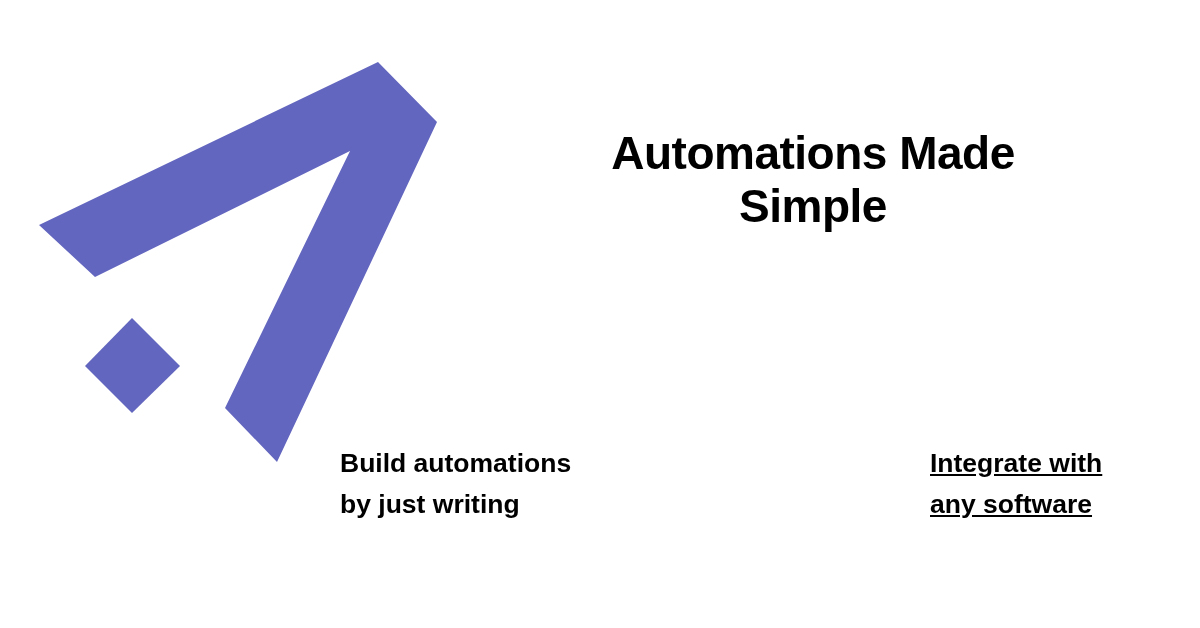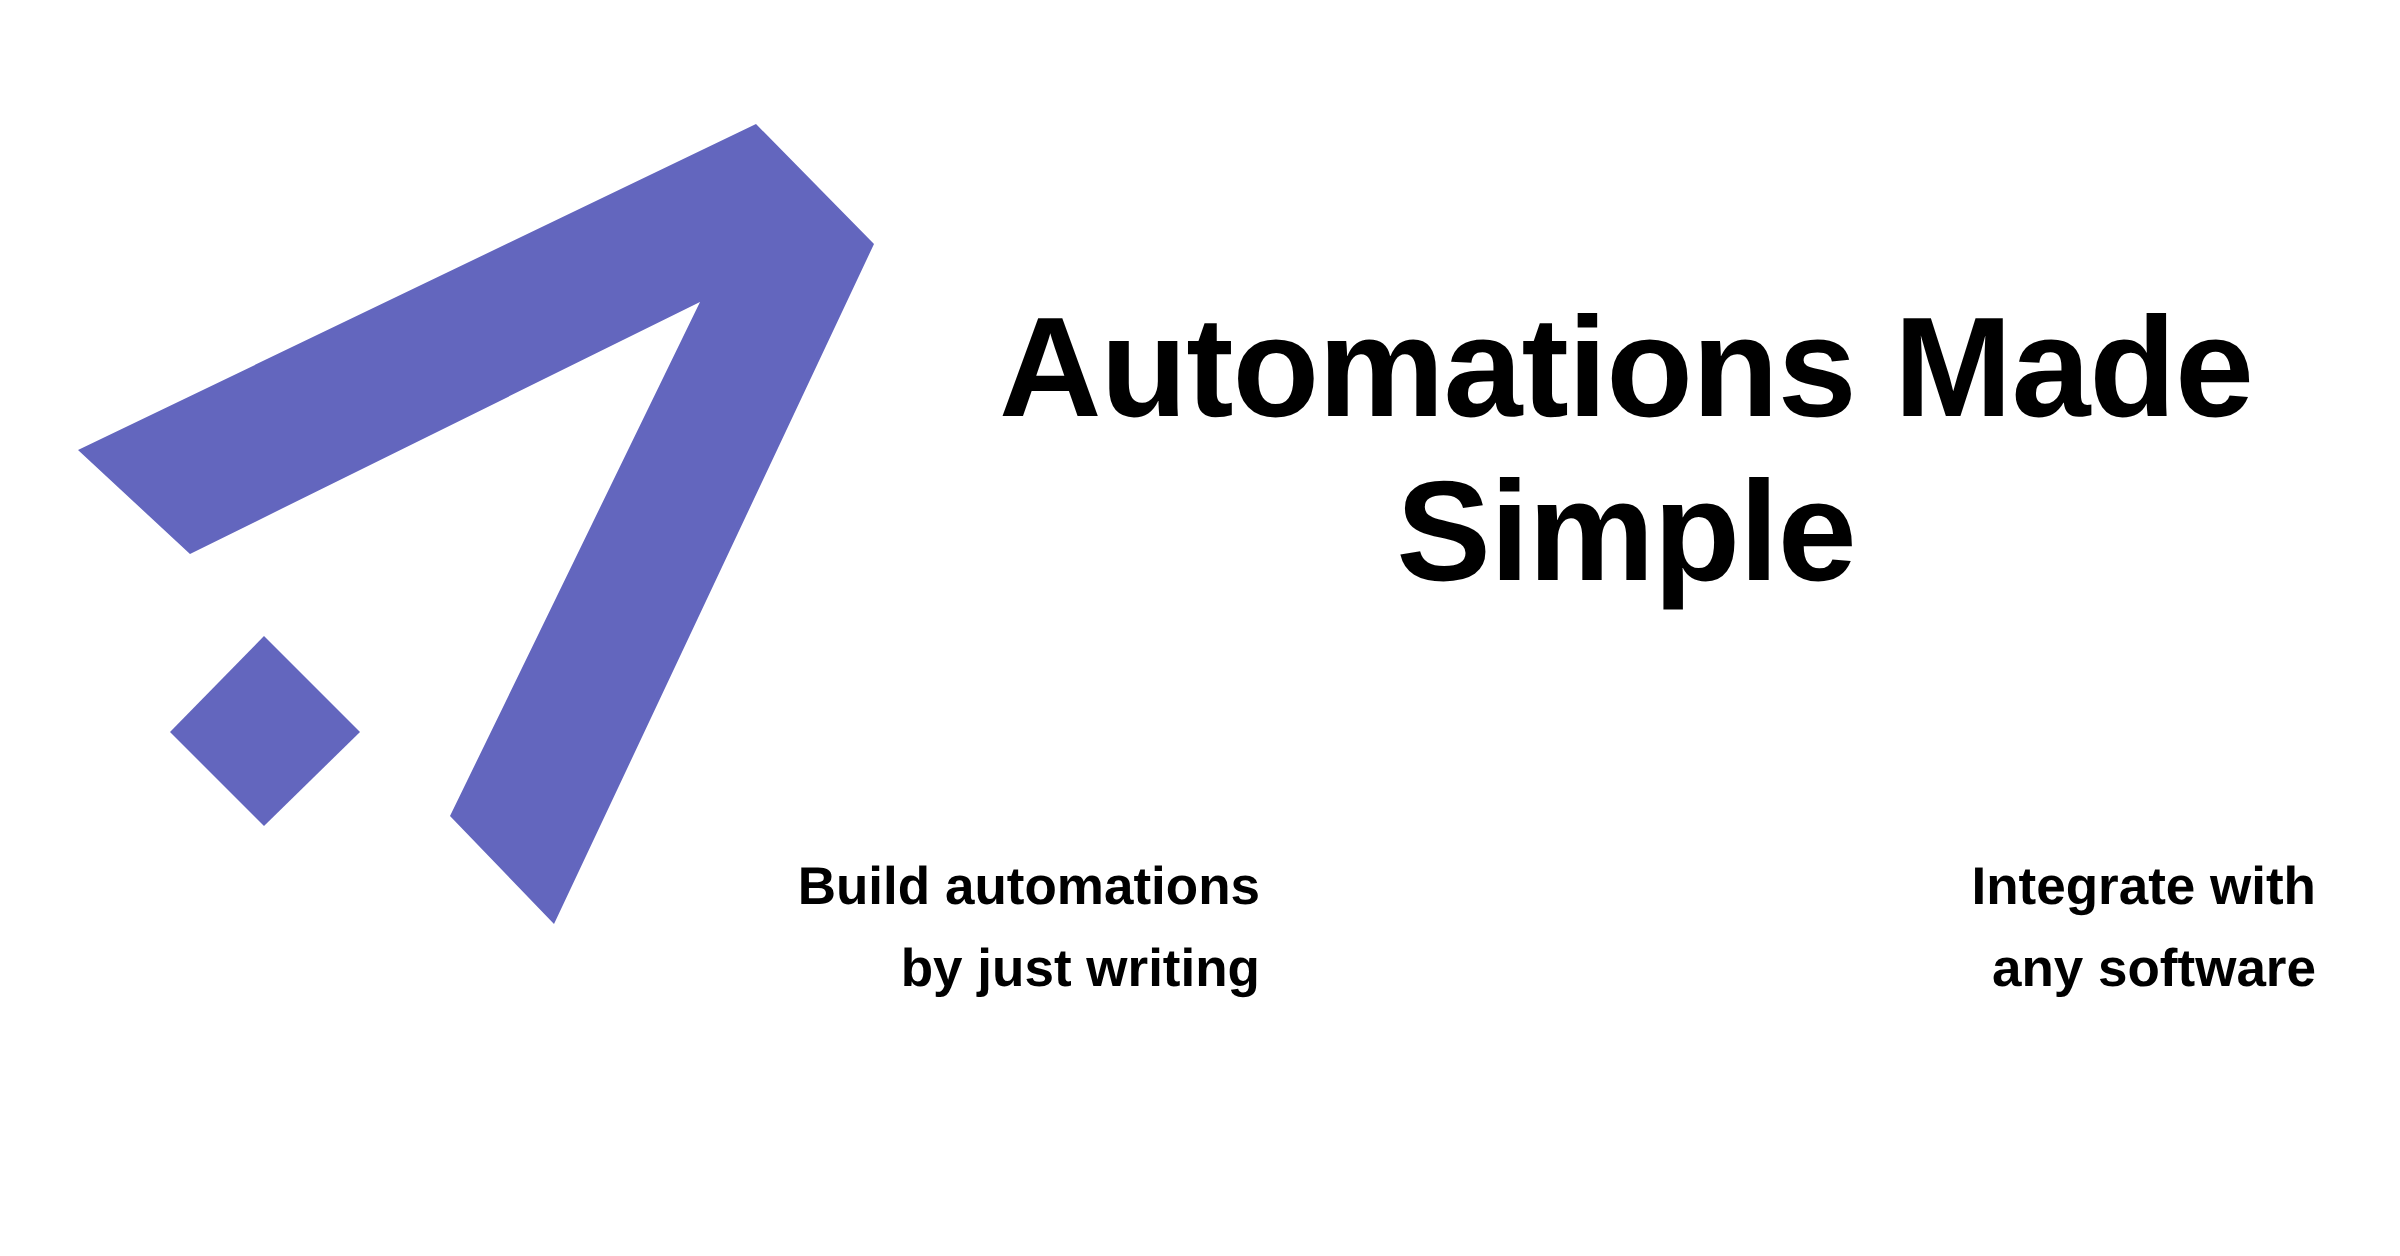--- a/index.html
+++ b/index.html
@@ -35,21 +35,21 @@
   }
 
   
   .headline {
     position: absolute;
     left: 450px;
     top: 96px;
     width: 726px;
     text-align: center;
     color: #000000;
-    font-size: 71px;
+    font-size: 46px;
     font-weight: bold;
     line-height: 1.16;
     letter-spacing: -0.5px;
     white-space: pre-line;
   }
 
   
   .features {
     position: absolute;
     left: 340px;
@@ -57,26 +57,27 @@
     width: 818px;
     display: flex;
     align-items: flex-start;
     justify-content: space-between;
   }
   .feature {
     color: #000000;
     font-size: 26.5px;
     font-weight: bold;
     line-height: 1.55;
-    text-align: right;
+    text-align: left;
     white-space: pre-line;
+    margin-top: 20px;
   }
   .feature-1 { width: 290px; }
   .feature-2 { width: 212px; }
-  .feature-3 { width: 228px; }
+  .feature-3 { width: 228px; text-decoration: underline; }
 </style>
 </head>
 <body>
 
 <div class="banner">
 
   <div class="logo-mark">
     <svg viewBox="0 0 470 500" xmlns="http://www.w3.org/2000/svg" aria-hidden="true">
       <g>
         <path d="M 378 62 L 437 122 L 277 462 L 225 408 L 350 151 L 95 277 L 39 225 Z" fill="#6366be"></path>

